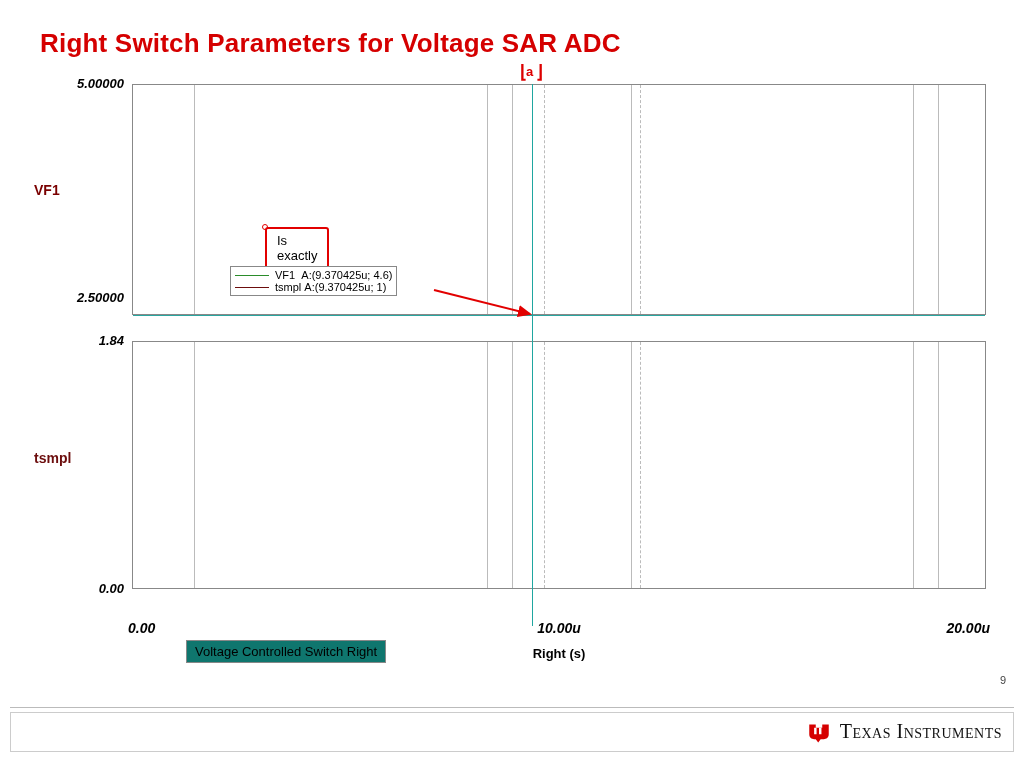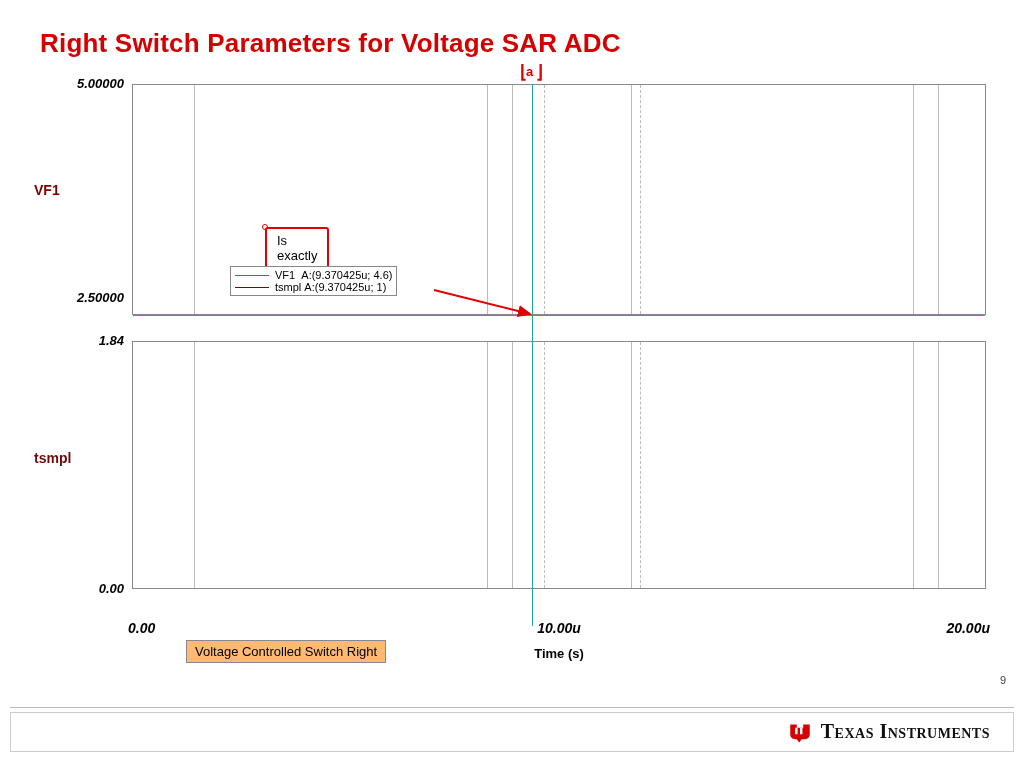--- a/index.html
+++ b/index.html
@@ -35,26 +35,26 @@
 
   
   .callout { position: absolute; border: 2px solid #e20000; border-radius: 3px; padding: 4px 10px; font-size: 13px; background: #fff; box-shadow: 0 0 0 2px #fff inset; }
   .callout-wrap { border: 1px solid #e20000; padding: 2px; border-radius: 3px; }
 
   .legend { position: absolute; border: 1px solid #888; background: #fff; font-size: 11px; padding: 2px 4px; }
   .legend .row { display: flex; align-items: center; }
   .legend .sw { width: 34px; height: 0; border-top: 1px solid; margin-right: 6px; }
 
   .arrow { position: absolute; pointer-events: none; }
-  .caption-box { position: absolute; border: 1px solid #888; font-size: 13px; padding: 3px 8px; background: #fdba74; }
+  .caption-box { position: absolute; border: 1px solid #888; font-size: 13px; padding: 3px 8px; background: #0f766e; }
 
   
   .footer-rule { position: absolute; left: 10px; right: 10px; bottom: 60px; height: 0; border-top: 1px solid #bbb; }
   .footer-box  { position: absolute; left: 10px; right: 10px; bottom: 16px; height: 40px; border: 1px solid #ccc; }
-  .ti-wrap { position: absolute; right: 34px; bottom: 24px; display: flex; align-items: center; gap: 8px; font-weight: bold; }
+  .ti-wrap { position: absolute; right: 22px; bottom: 24px; display: flex; align-items: center; gap: 8px; }
   .ti-text { font-family: "Times New Roman", serif; font-variant: small-caps; font-size: 20px; letter-spacing: .5px; color: #111; }
   .ti-logo { width: 26px; height: 26px; }
   .vf1-color   { color: #7a0000; }
   .tsmpl-color { color: #6c0d0d; }
 </style>
 </head>
 <body>
 
 <div class="slide">
 
@@ -127,21 +127,21 @@
           <marker id="ah" markerWidth="8" markerHeight="8" refX="6" refY="3" orient="auto">
         <path d="M0,0 L7,3 L0,6 Z" fill="#e20000"></path>
           </marker>
         </defs>
       <line x1="2" y1="6" x2="98" y2="30" stroke="#e20000" stroke-width="2" marker-end="url(#ah)"></line>
     </svg>
 
     <span class="xtick" style="left:-4px;">0.00</span>
     <span class="xtick" style="left:50%; transform:translateX(-50%);">10.00u</span>
     <span class="xtick" style="right:-4px;">20.00u</span>
-    <span class="xlabel">Time (s)</span>
+    <span class="xlabel">Right (s)</span>
 
     <div class="caption-box" style="left:54px; top:556px;">Voltage Controlled Switch Right</div>
   </div>
 
   <div class="page-num">9</div>
 
   <div class="footer-rule"></div>
   <div class="footer-box"></div>
   <div class="ti-wrap">
     <svg class="ti-logo" viewBox="0 0 32 32">

